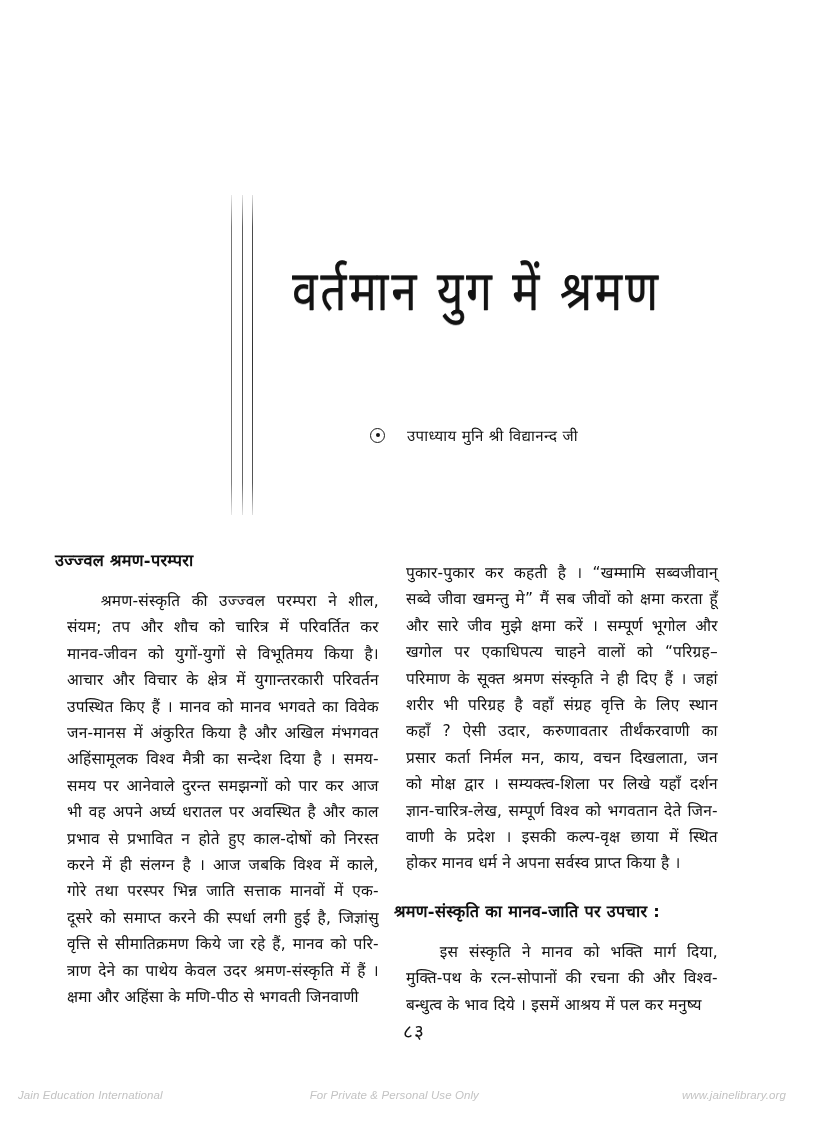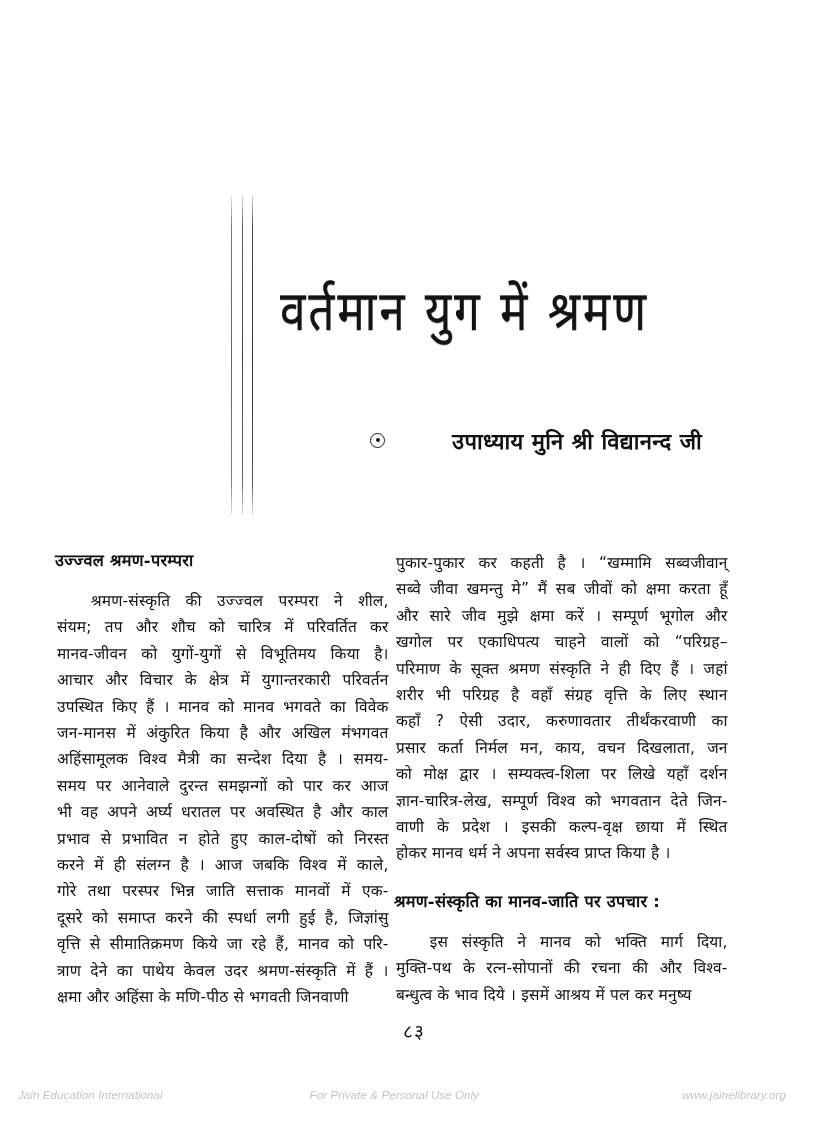--- a/index.html
+++ b/index.html
@@ -38,24 +38,23 @@
         rgba(35,35,35,0.8) 90%,
         rgba(40,40,40,0.15) 100%);
   }
   .rules i:nth-child(1) { left: 0px;  opacity: .72; }
   .rules i:nth-child(2) { left: 11px; opacity: .86; }
   .rules i:nth-child(3) { left: 21px; opacity: .95; }
 
   
   .title-block {
     position: absolute;
-    left: 280px;
+    left: 292px;
     top: 262px;
     width: 500px;
-    margin-top: 20px;
   }
   .article-title {
     font-family: "DejaVu Sans", sans-serif;
     font-size: 47px;
     line-height: 1.08;
     font-weight: 400;
     color: #131313;
     letter-spacing: 3px;
     transform: scaleY(1.18) scaleX(0.97);
     transform-origin: left top;
@@ -85,26 +84,25 @@
     position: absolute;
     left: 50%;
     top: 50%;
     width: 4px;
     height: 4px;
     margin: -2px 0 0 -2px;
     background: #141414;
     border-radius: 50%;
   }
   .byline-text {
-    font-size: 22px;
-    font-weight: 700;
+    font-size: 15px;
+    font-weight: 400;
     color: #121212;
     letter-spacing: 0.4px;
     white-space: nowrap;
-    margin-left: 45px;
   }
 
   
   .columns {
     position: absolute;
     left: 55px;
     top: 548px;
     width: 722px;
     display: flex;
   }
@@ -115,21 +113,21 @@
     font-weight: 700;
     color: #101010;
     letter-spacing: 0.3px;
     margin: 0 0 17px 0;
     white-space: nowrap;
     transform: scaleX(0.985);
     transform-origin: left center;
   }
   .sec-heading.spaced { margin-top: 22px; }
 
-  .para { margin: 2px; }
+  .para { margin: 12px; }
   .para .ln {
     display: block;
     font-size: 15.6px;
     line-height: 26.4px;
     color: #111111;
     white-space: nowrap;
     letter-spacing: 0.2px;
     transform: scaleX(0.99);
     transform-origin: left center;
   }

